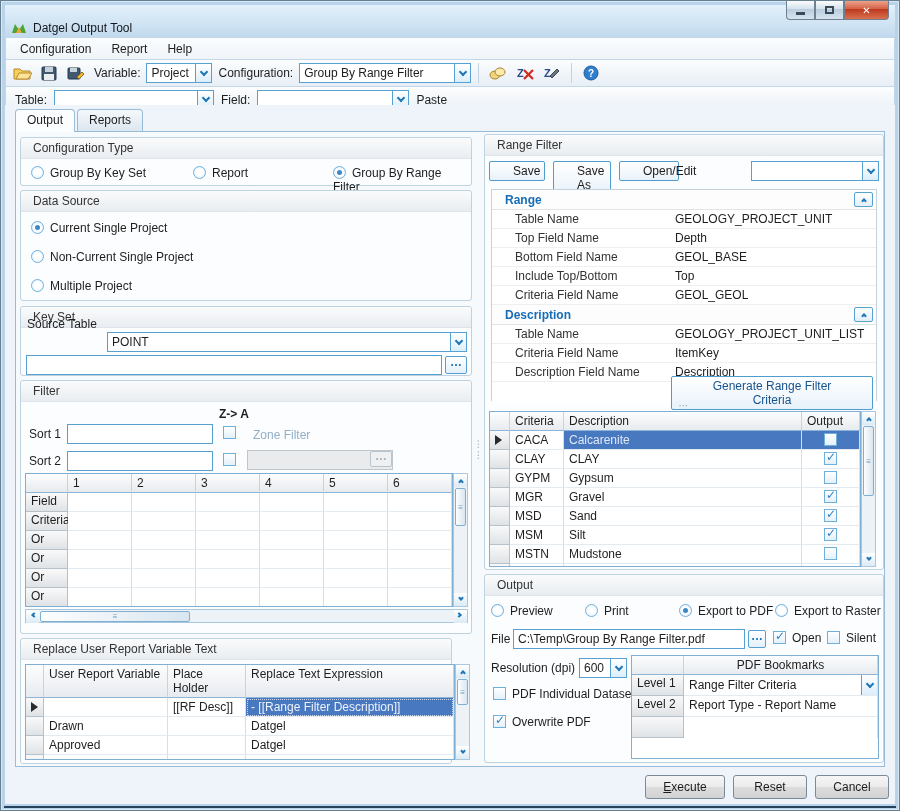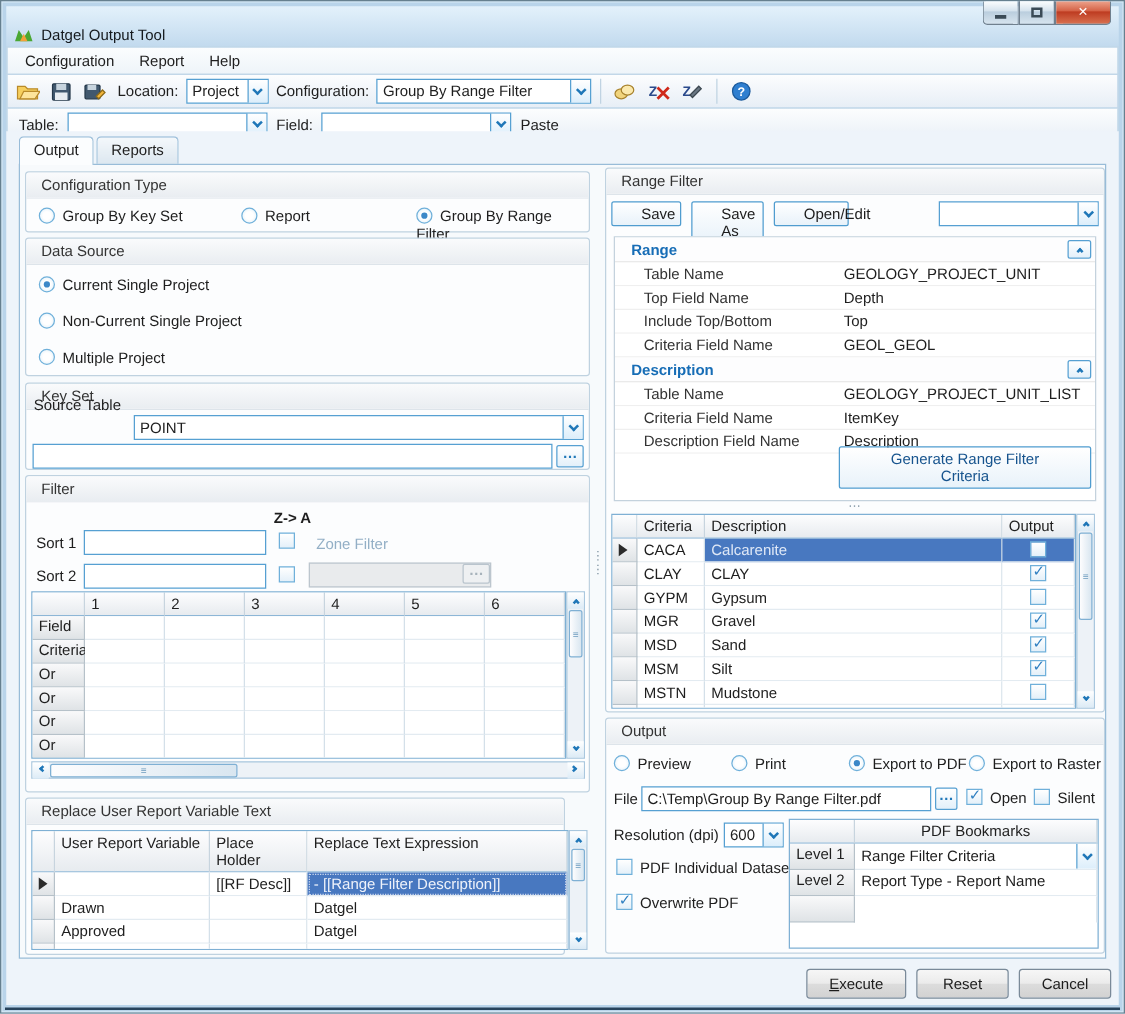--- a/index.html
+++ b/index.html
@@ -154,21 +154,21 @@
           <rect x="3" y="8" width="10" height="6" fill="#e8edf1"></rect>
         </svg>
     </div>
     <div class="tb-btn">
       <svg width="18" height="15">
           <rect x="1" y="2" width="12" height="11" rx="1" fill="#41586e" stroke="#25384a"></rect>
           <rect x="3" y="2" width="7" height="4" fill="#c7d4de"></rect>
           <path d="M12 13 L17 8 L15 6 L10 11 Z" fill="#f2b53a" stroke="#8c6a18"></path>
         </svg>
     </div>
-    <span class="tb-label">Location:</span>
+    <span class="tb-label">Variable:</span>
     <div class="combo" style="width:66px">
       <span class="combo-text">Project</span>
       <span class="combo-btn">
           <span class="chev"></span>
         </span>
     </div>
     <span class="tb-label">Configuration:</span>
     <div class="combo" style="width:172px">
       <span class="combo-text">Group By Range Filter</span>
       <span class="combo-btn">
@@ -429,20 +429,24 @@
           </div>
           <div class="pg-row">
               <span class="pg-label">Table Name</span>
               <span class="pg-value">GEOLOGY_PROJECT_UNIT</span>
             </div>
           <div class="pg-row">
               <span class="pg-label">Top Field Name</span>
               <span class="pg-value">Depth</span>
             </div>
           <div class="pg-row">
+              <span class="pg-label">Bottom Field Name</span>
+              <span class="pg-value">GEOL_BASE</span>
+            </div>
+          <div class="pg-row">
               <span class="pg-label">Include Top/Bottom</span>
               <span class="pg-value">Top</span>
             </div>
           <div class="pg-row">
               <span class="pg-label">Criteria Field Name</span>
               <span class="pg-value">GEOL_GEOL</span>
             </div>
           <div class="pg-group">
             <span class="pg-group-title">Description</span>
             <span class="pg-collapse">

